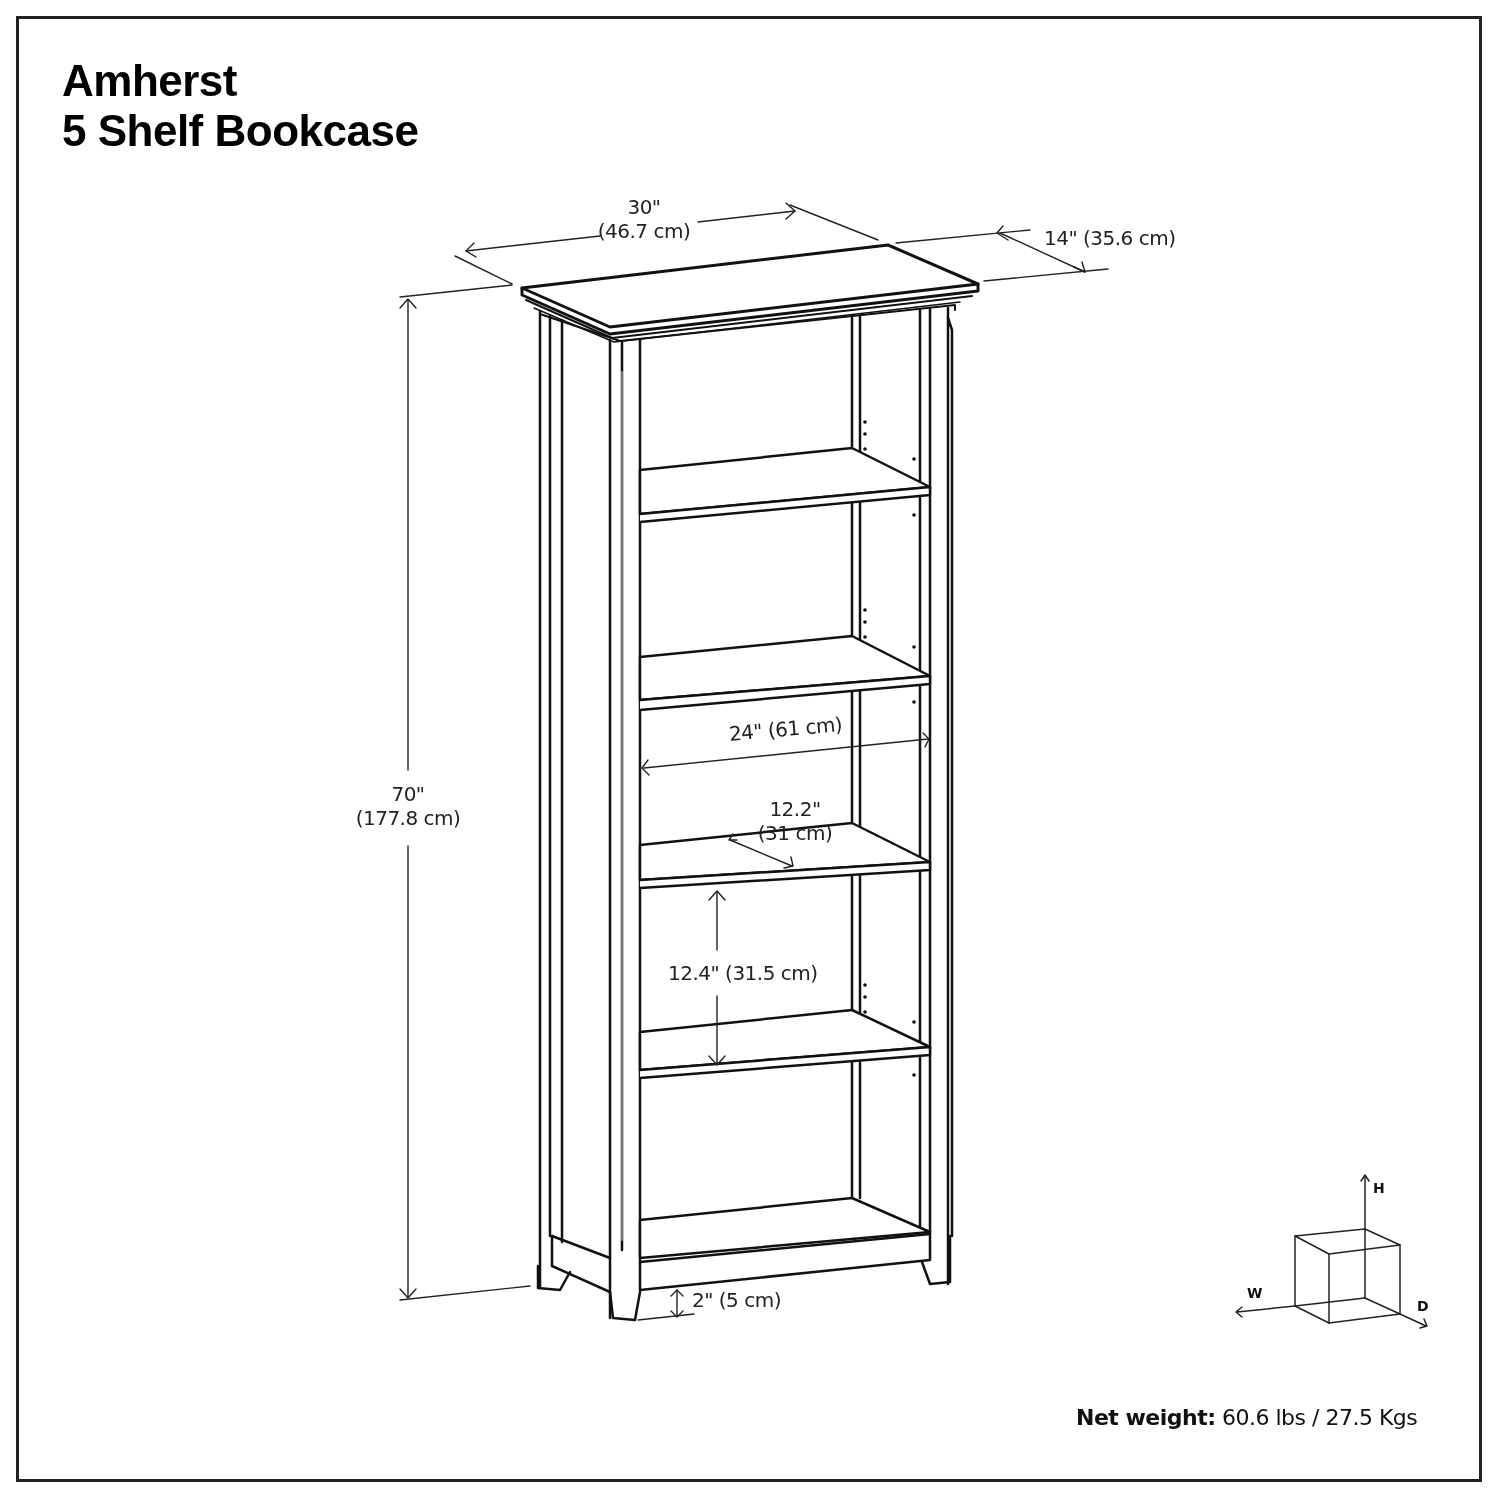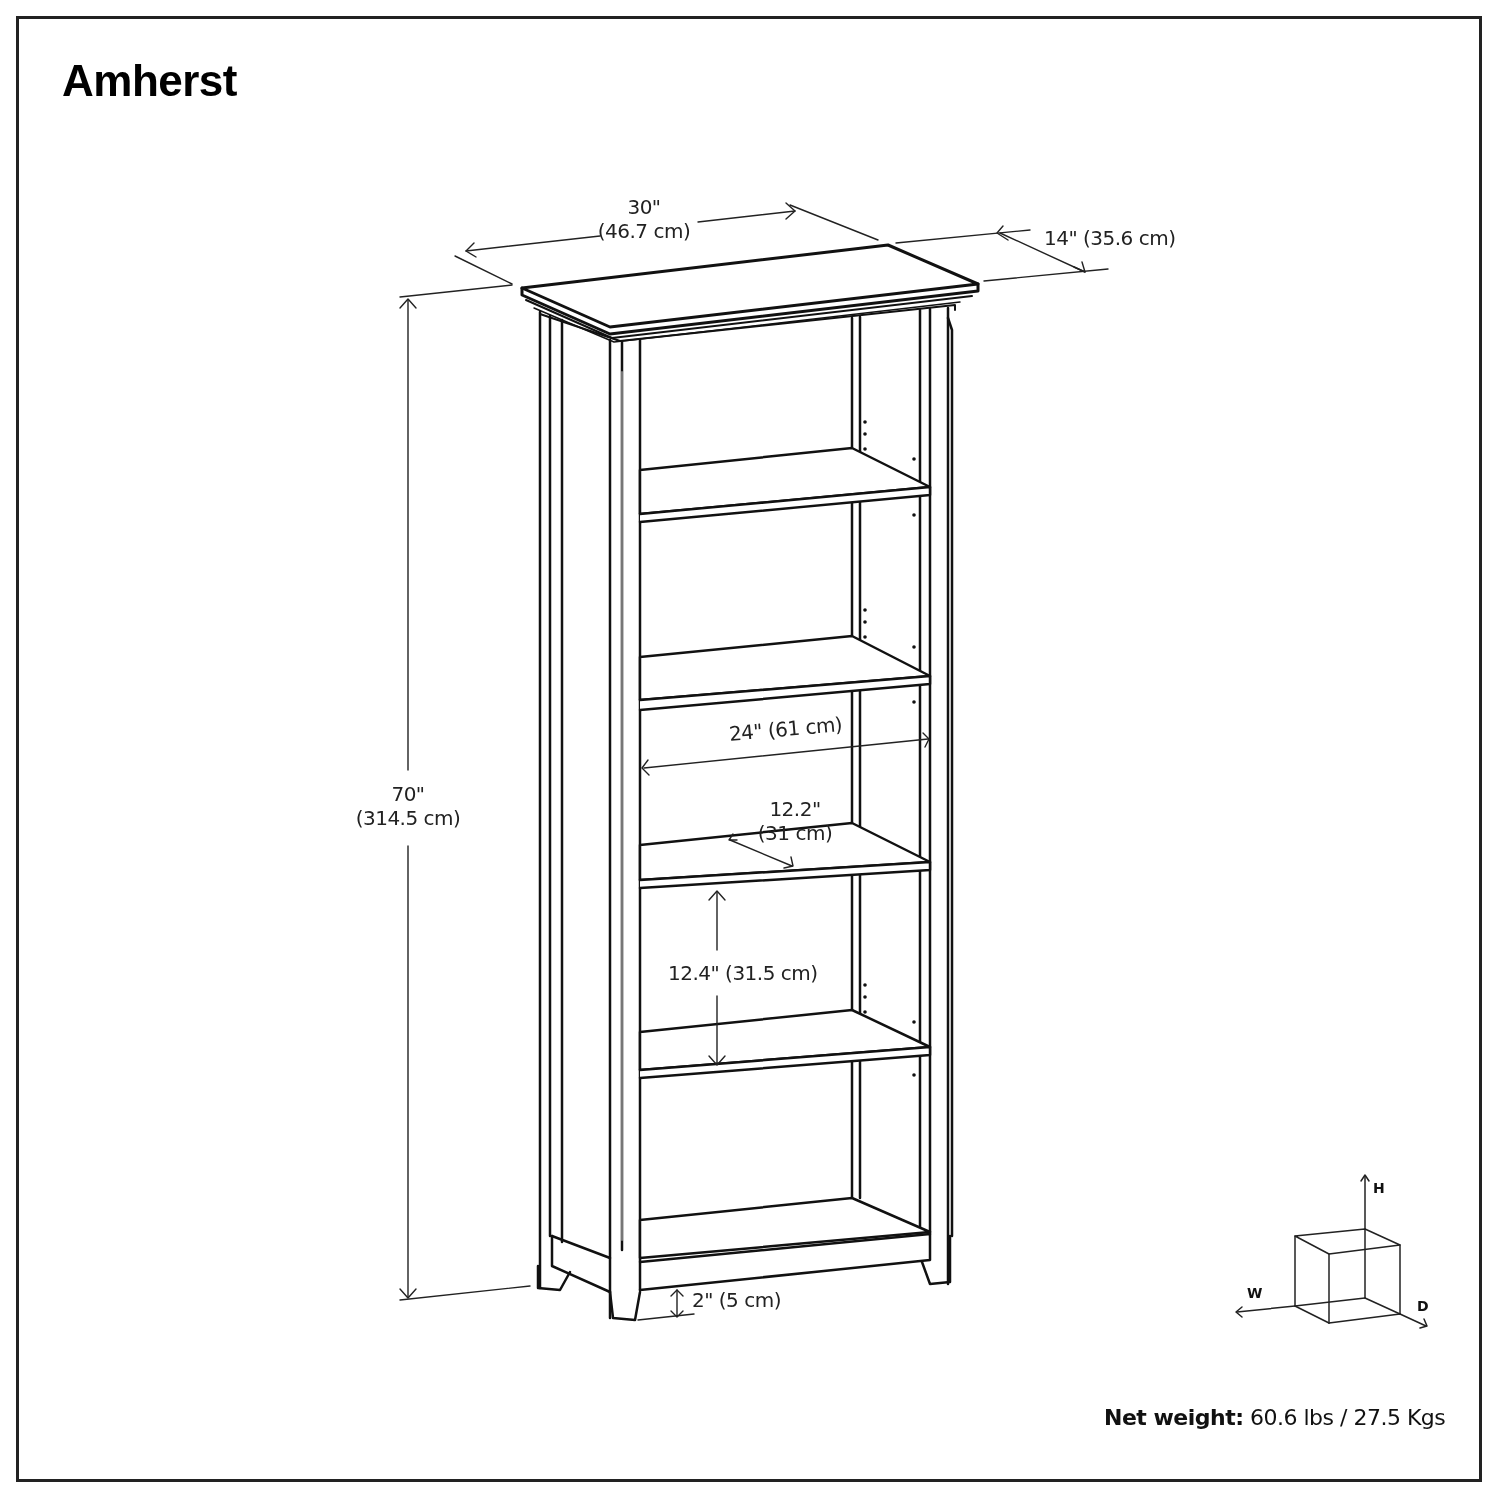--- a/index.html
+++ b/index.html
@@ -3,30 +3,31 @@
 <meta charset="utf-8">
 <style>
   html, body { margin:0; padding:0; background:#ffffff; }
   body { width:1500px; height:1500px; position:relative; overflow:hidden; font-family:"Liberation Sans", sans-serif; color:#111; }
   .frame { position:absolute; left:16px; top:16px; width:1466px; height:1466px; border:3px solid #222; box-sizing:border-box; }
   .title { position:absolute; left:62px; top:56px; font-family:"Liberation Sans", sans-serif; font-weight:bold; font-size:44px; line-height:50px; color:#000000; letter-spacing:-0.5px; }
   .title div { white-space:nowrap; }
   svg.drawing { position:absolute; left:0; top:0; }
   .lbl { position:absolute; font-family:"DejaVu Sans", sans-serif; font-size:20px; color:#222; text-align:center; white-space:nowrap; line-height:24px; letter-spacing:-0.5px; }
   .axis-lbl { position:absolute; font-family:"DejaVu Sans", sans-serif; font-weight:bold; font-size:14px; color:#111; }
-  .weight { position:absolute; left:1076px; top:1405px; font-family:"DejaVu Sans", sans-serif; font-size:22px; color:#111; white-space:nowrap; letter-spacing:-0.5px;margin-left:28px; }
+  .weight { position:absolute; left:1076px; top:1405px; font-family:"DejaVu Sans", sans-serif; font-size:22px; color:#111; white-space:nowrap; letter-spacing:-0.5px; }
   .weight b { font-weight:bold; }
 </style>
 </head>
 <body>
 
 <div class="frame"></div>
 
 <div class="title">
   <div>Amherst</div>
+  <div>5 Shelf Bookcase</div>
 </div>
 
 <svg class="drawing" width="1500" height="1500" viewBox="0 0 1500 1500" xmlns="http://www.w3.org/2000/svg" fill="none" stroke="#111" stroke-linejoin="round" stroke-linecap="round">
 
   <g stroke-width="3">
     <polygon points="522,288 888,245 978,284 610,327" fill="#fff"></polygon>
     <path d="M522,288 L522,295 L610,334 L978,291 L978,284"></path>
     <path d="M526,300 L612,338 L972,296" stroke-width="2"></path>
     <path d="M534,308 L614,342 L960,302" stroke-width="1.5"></path>
     <path d="M540,314 L620,341 L955,305 L955,310" stroke-width="2"></path>
@@ -164,21 +165,21 @@
 
 <div class="lbl" style="left:594px; top:195px; width:100px;">
   <div>30"</div>
   <div>(46.7 cm)</div>
 </div>
 
 <div class="lbl" style="left:1044px; top:226px;">14" (35.6 cm)</div>
 
 <div class="lbl" style="left:352px; top:782px; width:112px;">
   <div>70"</div>
-  <div>(314.5 cm)</div>
+  <div>(177.8 cm)</div>
 </div>
 
 <div class="lbl" style="left:728px; top:722px; transform:rotate(-5deg); transform-origin:left top;">24" (61 cm)</div>
 
 <div class="lbl" style="left:745px; top:797px; width:100px;">
   <div>12.2"</div>
   <div>(31 cm)</div>
 </div>
 
 <div class="lbl" style="left:668px; top:961px;">12.4" (31.5 cm)</div>

